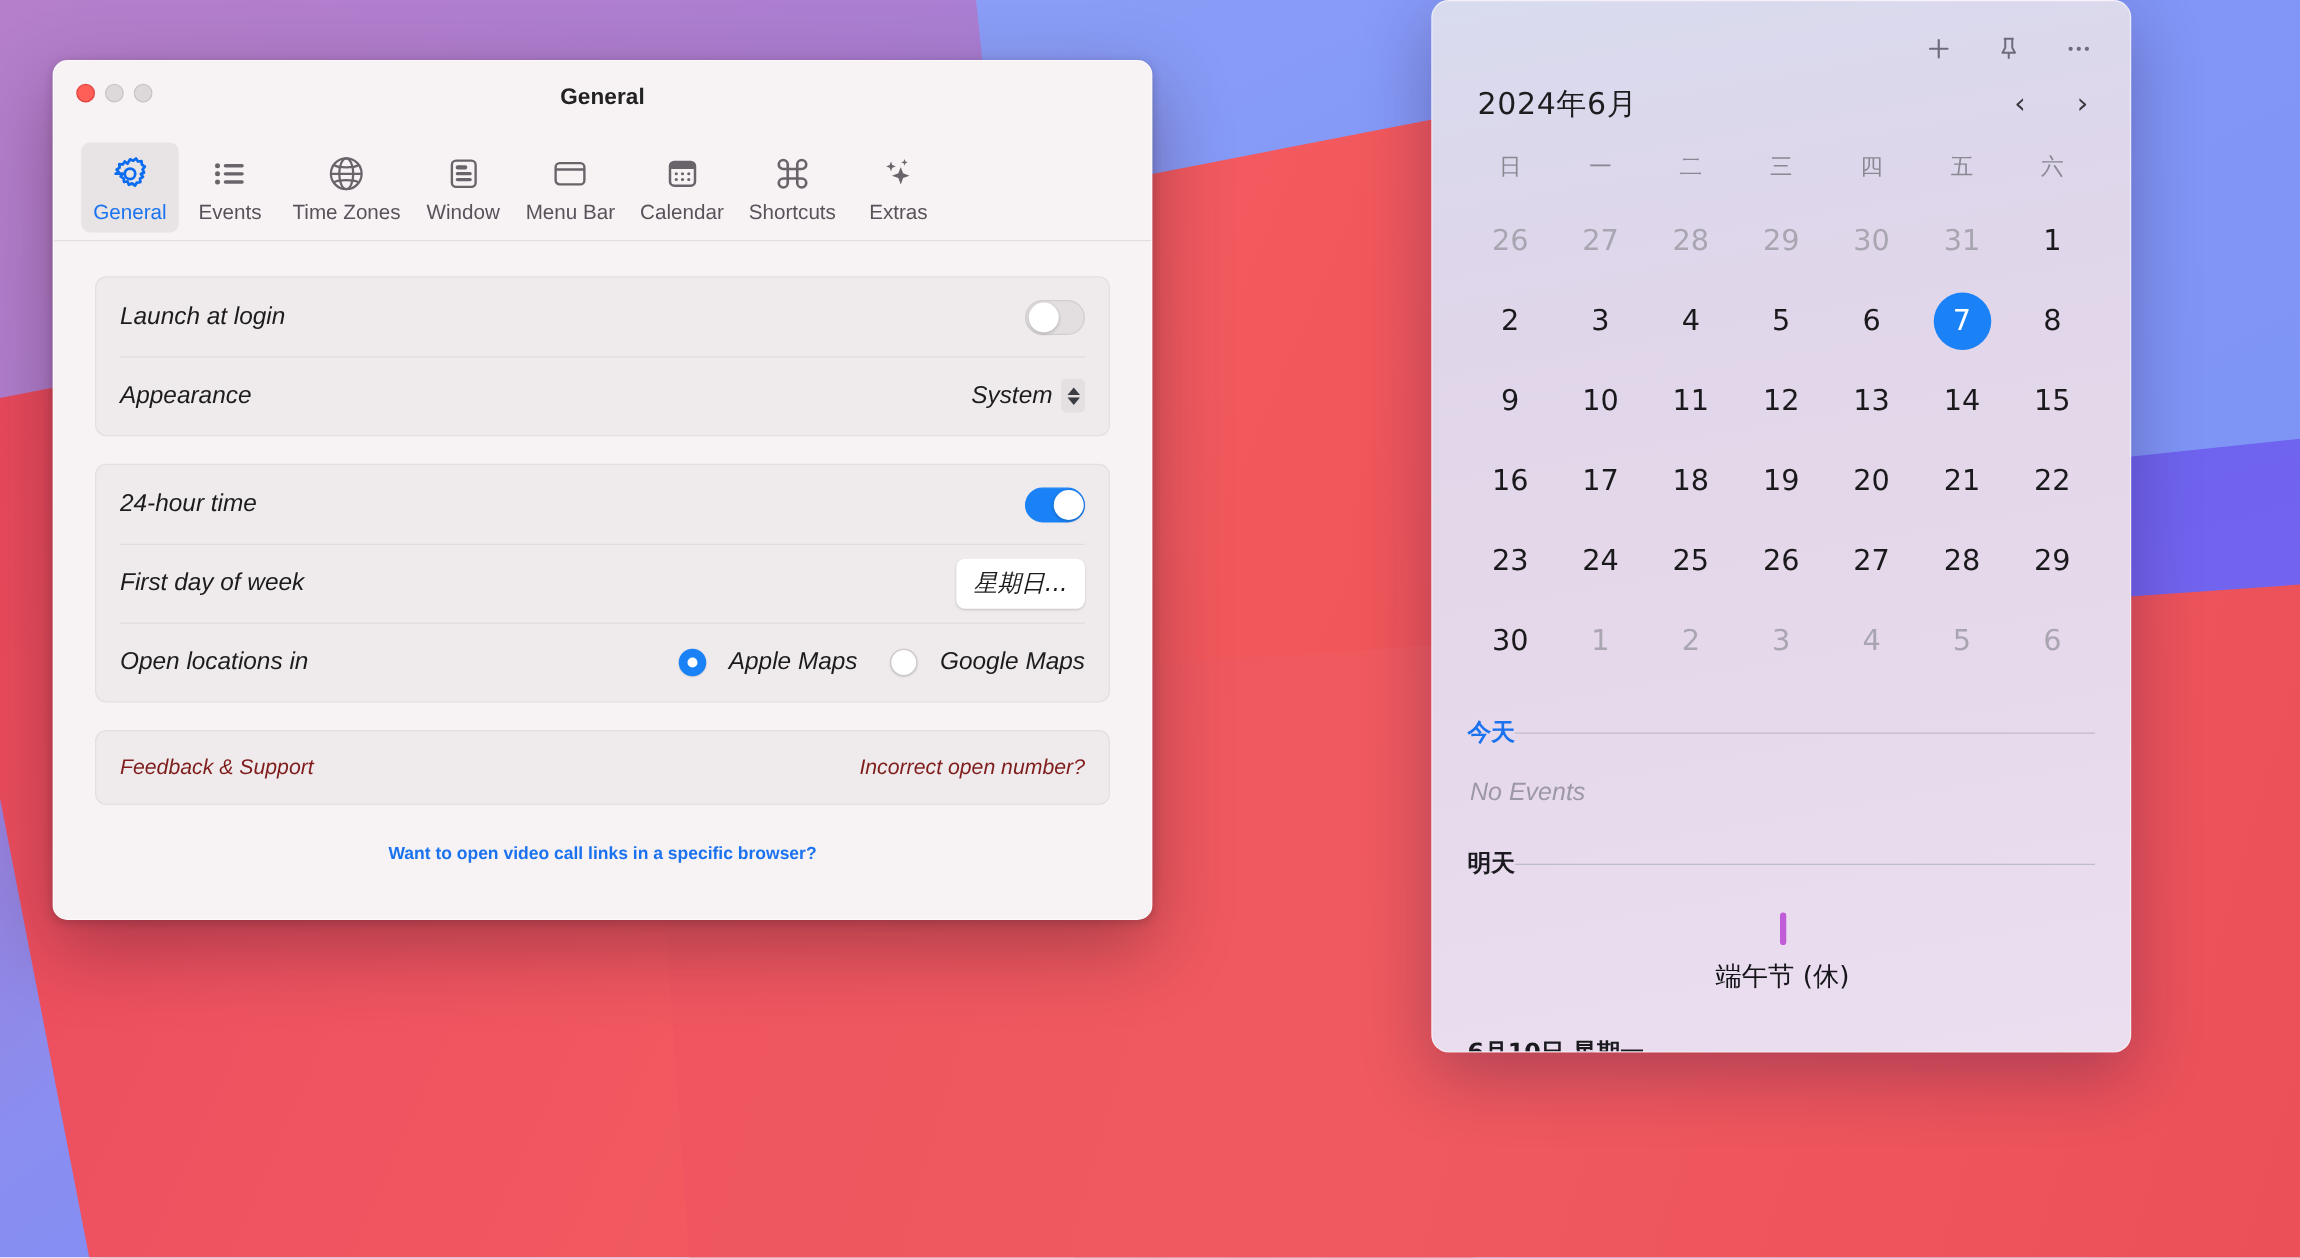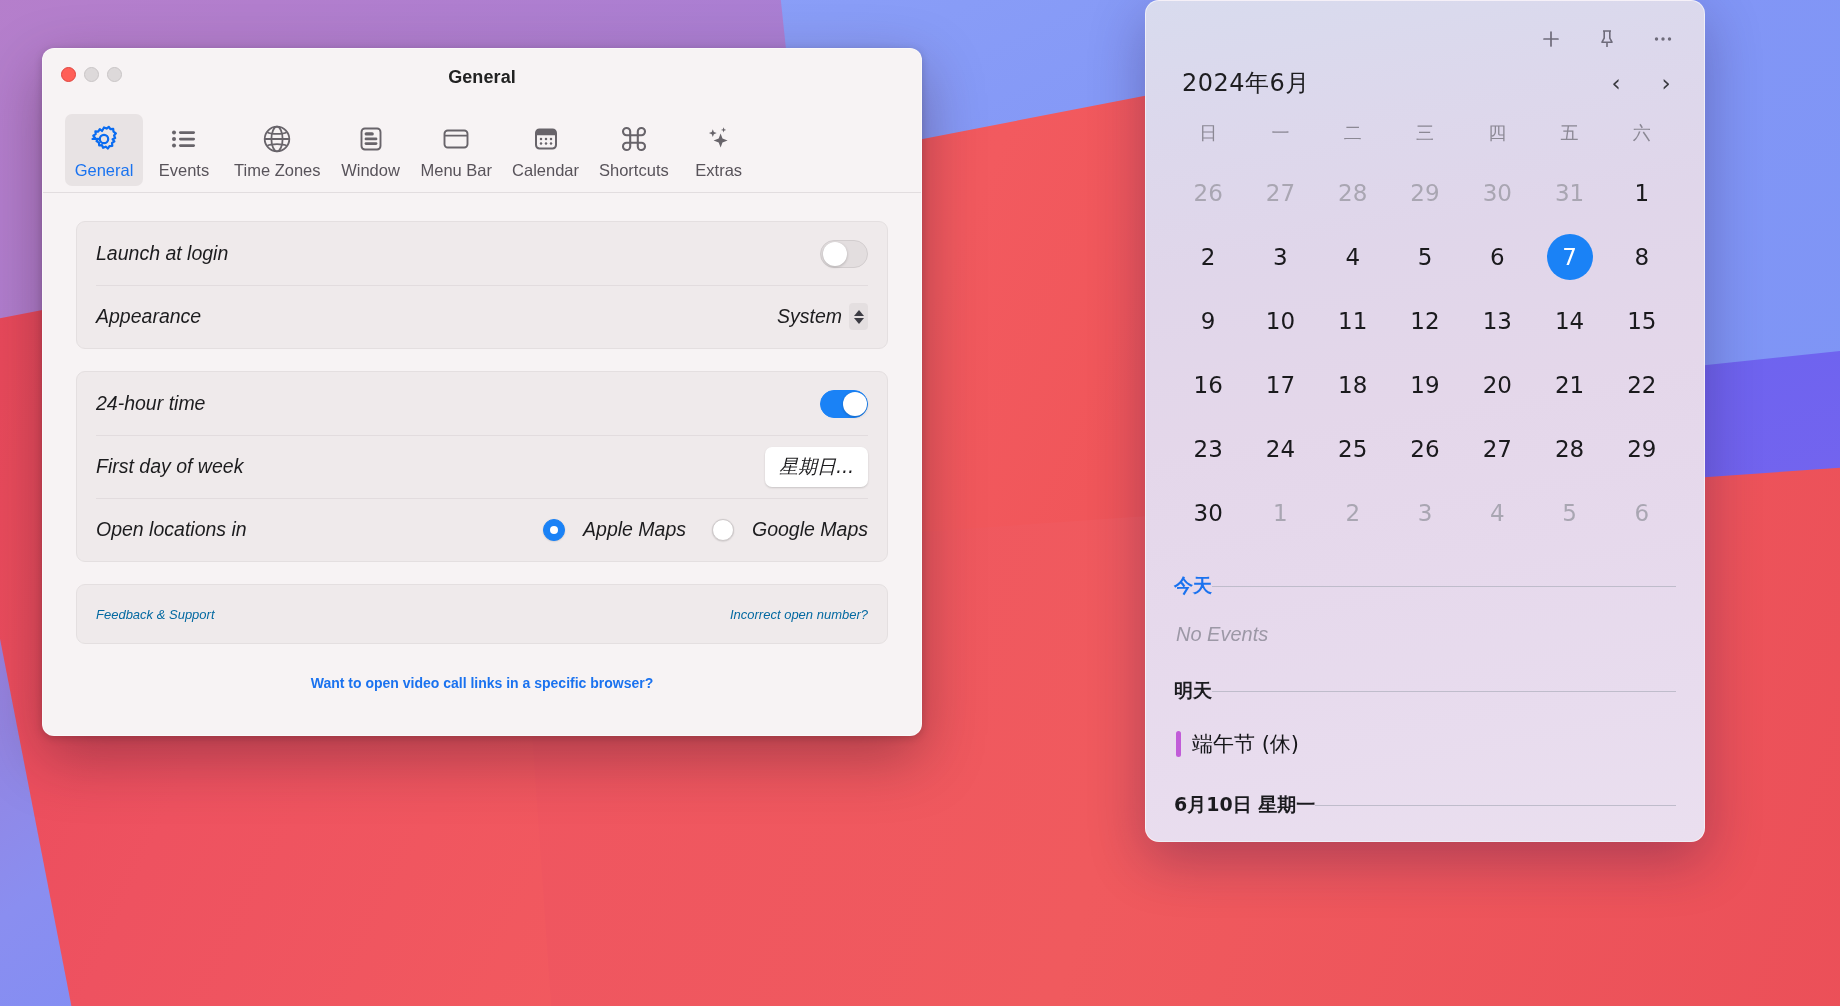--- a/index.html
+++ b/index.html
@@ -244,22 +244,22 @@
 
   
   .link-row {
     display: flex;
     align-items: center;
     justify-content: space-between;
     height: 58px;
     padding: 0 19px;
   }
   .link {
-    color: #0369a1;
-    font-size: 13px;
+    color: #7f1d1d;
+    font-size: 17px;
     cursor: default;
   }
   #bottom-link-wrap {
     text-align: center;
     margin-top: 30px;
   }
   #bottom-link { font-size: 14px; font-weight: bold; color: #1a72ef; }
 
   
   #calendar-popover {
@@ -363,20 +363,21 @@
   .ev-rule { flex: 1; height: 1px; background: #bfbccb; }
   .ev-empty {
     font-size: 20px;
     color: #9c98a6;
     font-style: italic;
     padding: 24px 0 20px 2px;
   }
   .ev-item {
     display: flex; align-items: center; gap: 11px;
     padding: 26px 0 22px 2px;
+    flex-direction: column;
   }
   .ev-bar {
     width: 5px; height: 26px; border-radius: 2.5px;
     background: #c15cd8;
   }
   .ev-title {
     font-size: 21px;
     color: #16161a;
     font-family: "DejaVu Sans", "Liberation Sans", sans-serif;
   }

